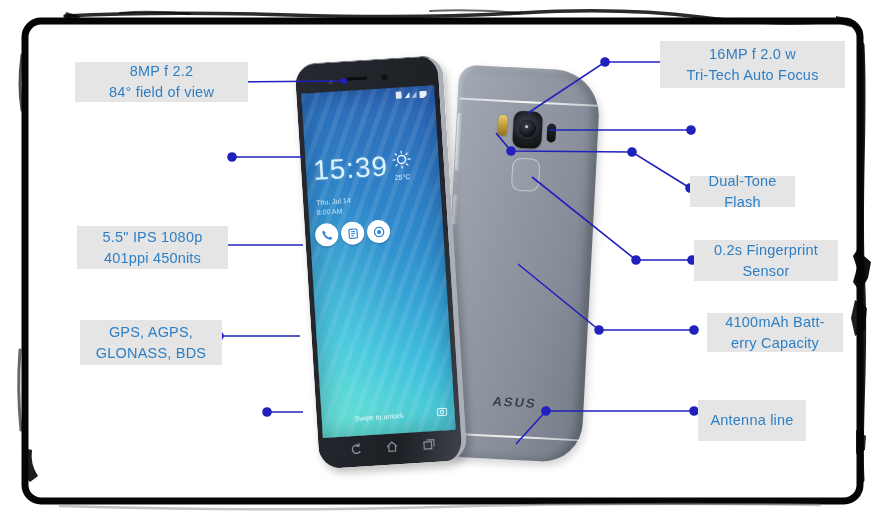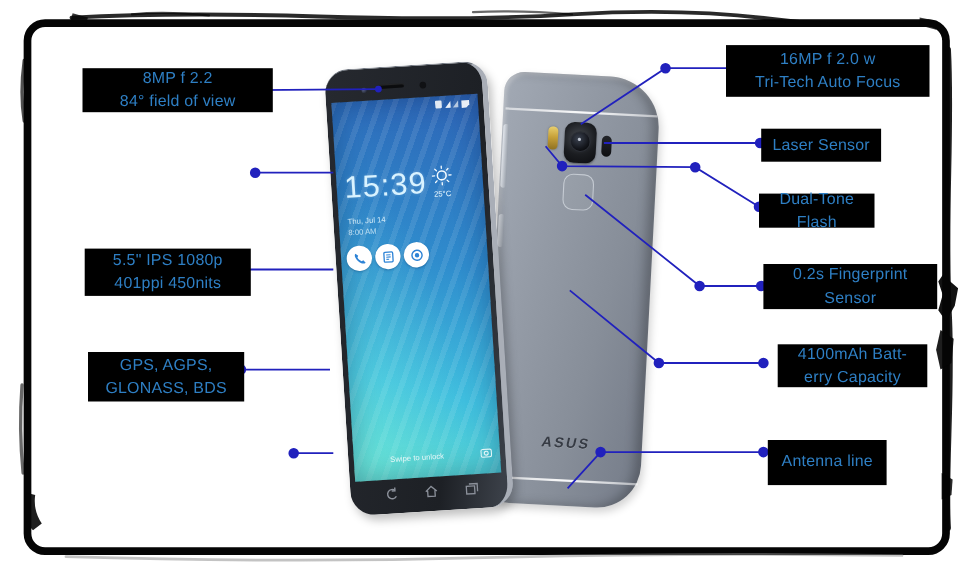--- a/index.html
+++ b/index.html
@@ -2,32 +2,32 @@
 <html><head>
 <meta charset="utf-8">
 <style>
   * { margin:0; padding:0; box-sizing:border-box; }
   body { background:#ffffff; font-family:"Liberation Sans", sans-serif; }
   .canvas { position:relative; width:884px; height:521px; background:#ffffff; overflow:hidden; }
 
   
   .lbl {
     position:absolute; display:flex; align-items:center; justify-content:center;
-    background:#000000; color:#2e7fc4; text-align:center;
+    background:#e5e5e5; color:#2e7fc4; text-align:center;
     font-size:14.5px; line-height:1.42; white-space:pre-line; letter-spacing:.2px;
   }
   .lb1 { left:75px;  top:62px;  width:173px; height:40px; }
   .lb2 { left:68px;  top:137px; width:170px; height:44px; }
   .lb3 { left:77px;  top:226px; width:151px; height:43px; }
   .lb4 { left:80px;  top:320px; width:142px; height:45px; }
   .lb5 { left:45px;  top:391px; width:224px; height:44px; font-size:14px; }
   .rb1 { left:660px; top:41px;  width:185px; height:47px; }
   .rb2 { left:692px; top:117px; width:109px; height:30px; }
   .rb3 { left:690px; top:176px; width:105px; height:31px; }
-  .rb4 { left:694px; top:240px; width:158px; height:41px; }
+  .rb4 { left:694px; top:240px; width:144px; height:41px; }
   .rb5 { left:695px; top:313px; width:136px; height:39px;margin-left:12px; }
   .rb6 { left:698px; top:400px; width:108px; height:41px; }
 
   
   svg.layer { position:absolute; left:0; top:0; width:884px; height:521px; pointer-events:none; }
 
   
   .phone-back {
     position:absolute; left:449px; top:68px; width:142px; height:392px;
     transform:rotate(3deg); transform-origin:50% 50%;
@@ -263,21 +263,20 @@
   </svg>
 
   <div class="lbl lb1">8MP f 2.2
 84° field of view</div>
   <div class="lbl lb3">5.5" IPS 1080p
 401ppi 450nits</div>
   <div class="lbl lb4">GPS, AGPS,
 GLONASS, BDS</div>
   <div class="lbl rb1">16MP f 2.0 w
 Tri-Tech Auto Focus</div>
-  <div class="lbl rb2">Laser Sensor</div>
   <div class="lbl rb3">Dual-Tone Flash</div>
   <div class="lbl rb4">0.2s Fingerprint
 Sensor</div>
   <div class="lbl rb5">4100mAh Batt-
 erry Capacity</div>
   <div class="lbl rb6">Antenna line</div>
 
   <svg class="layer" viewBox="0 0 884 521">
     <g stroke="#050505" fill="none" stroke-linecap="round">
       <rect x="25" y="21" width="835" height="480" rx="16" stroke-width="7"></rect>

